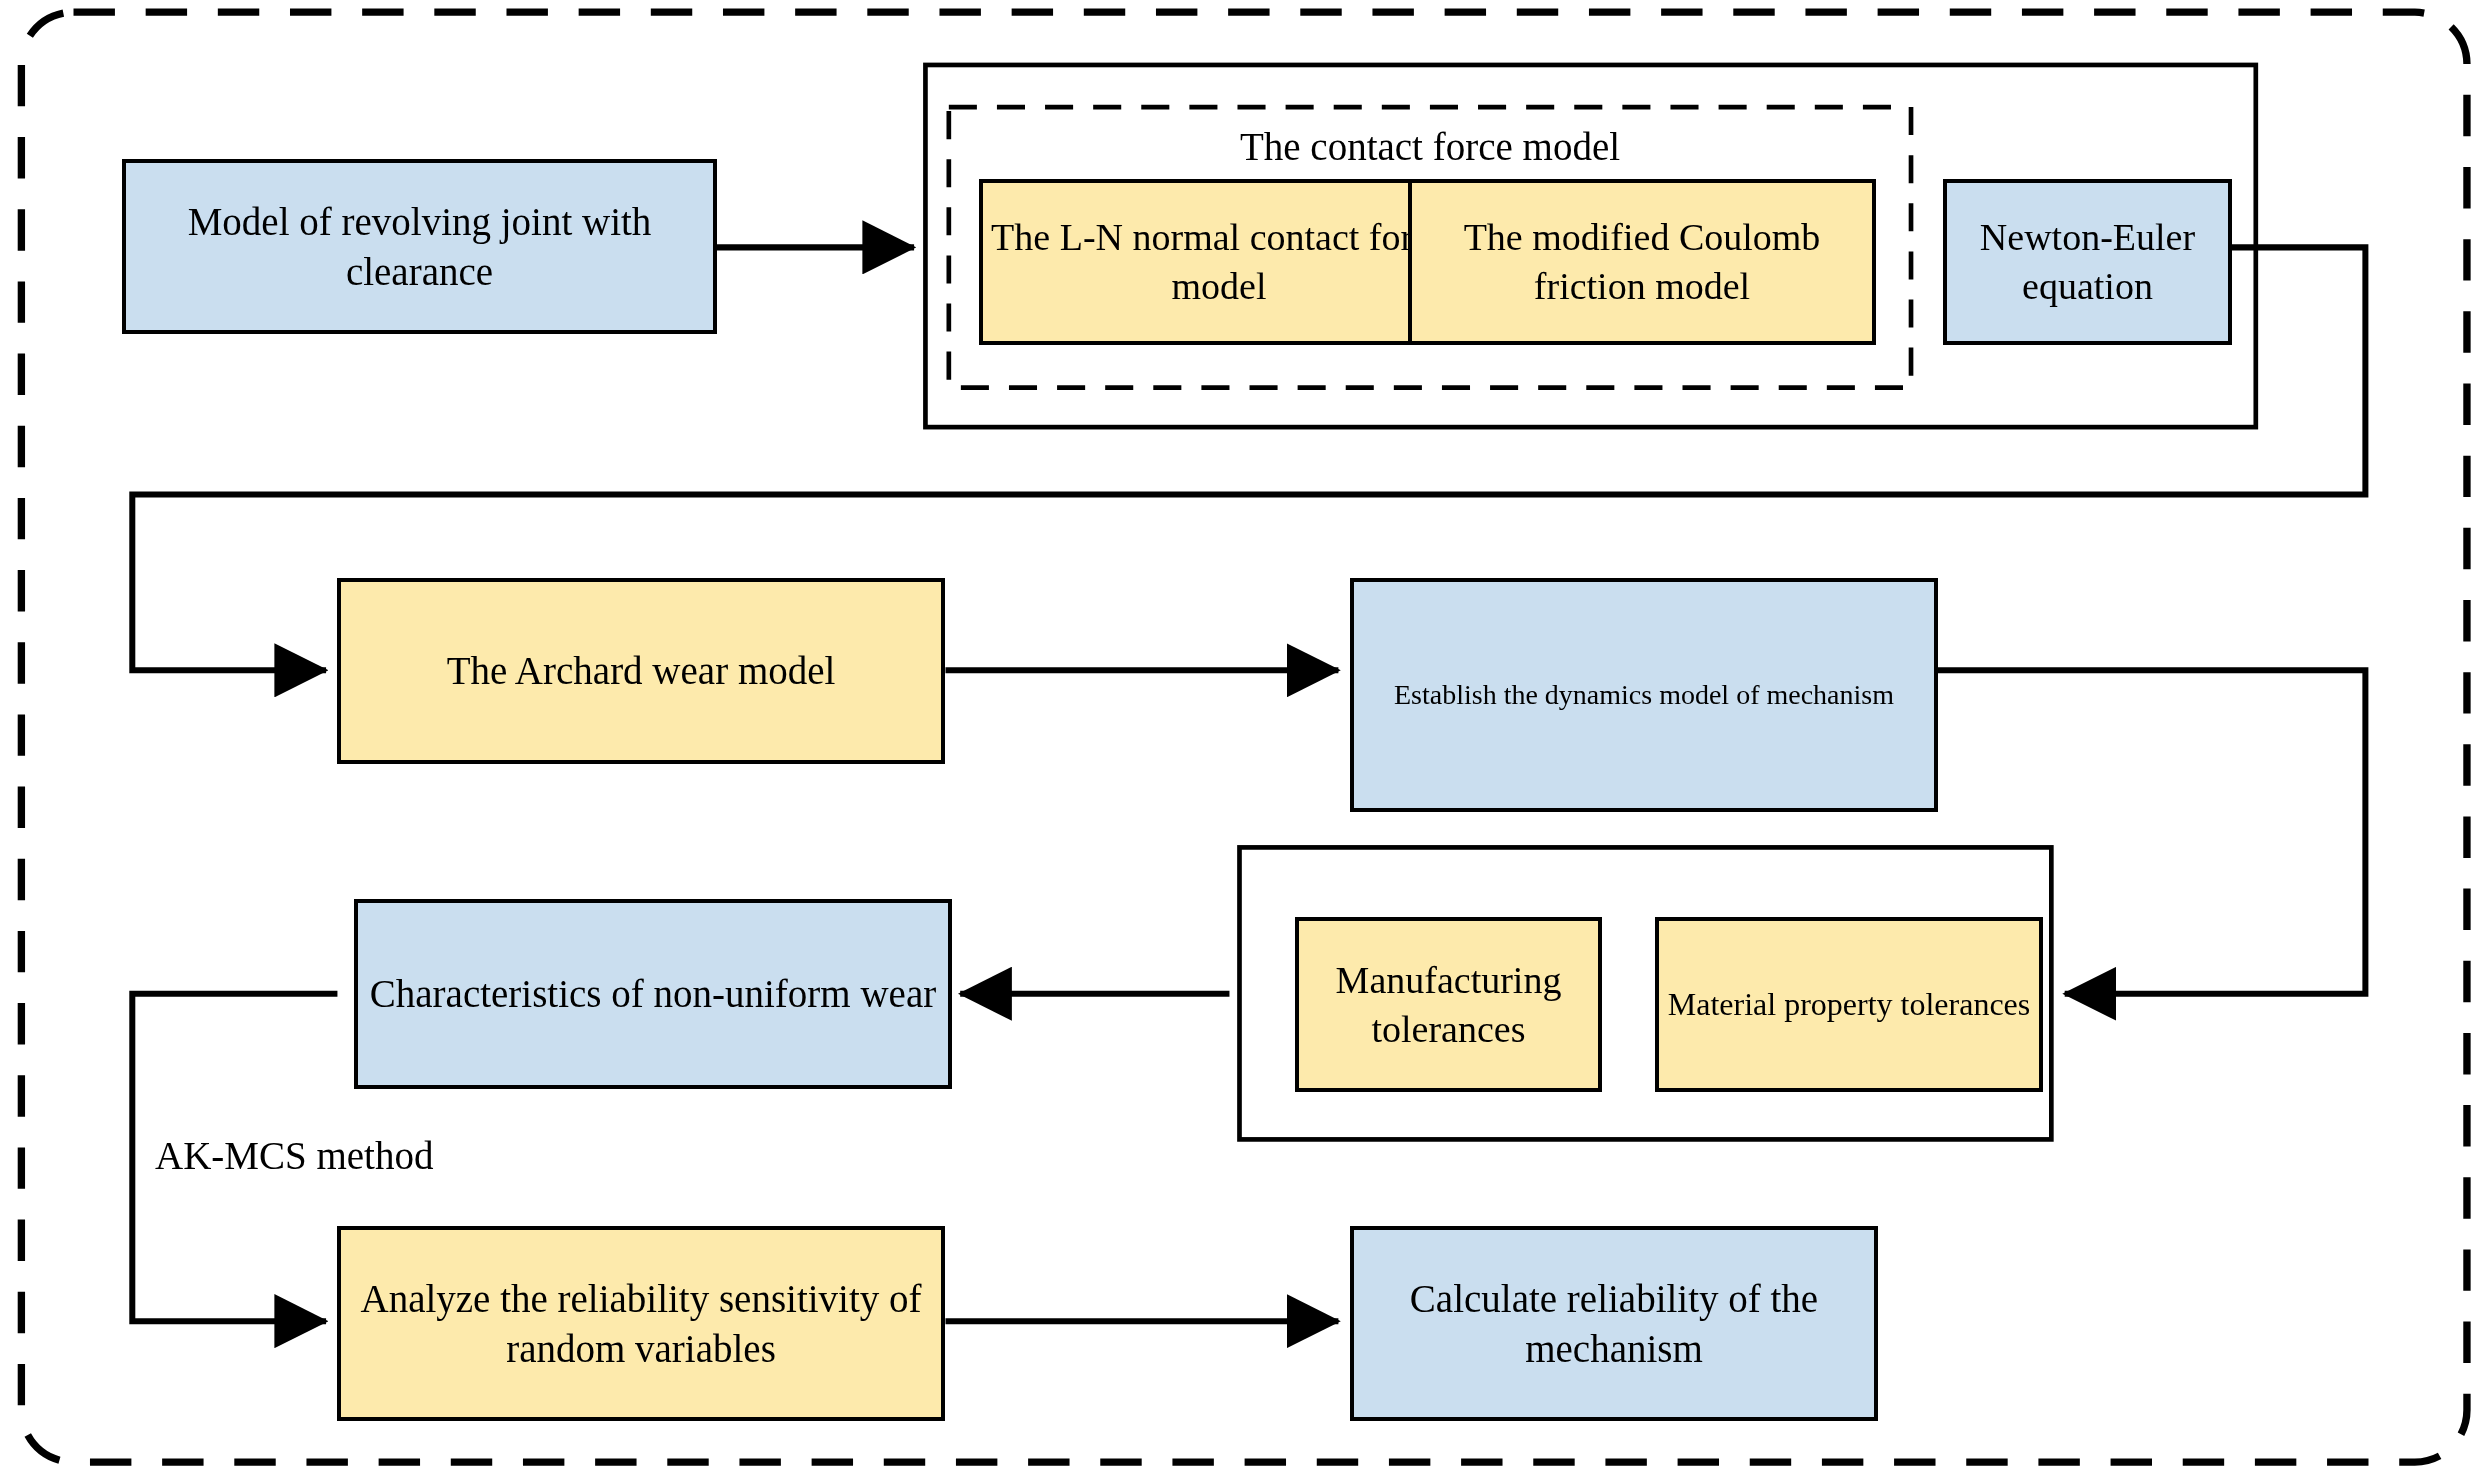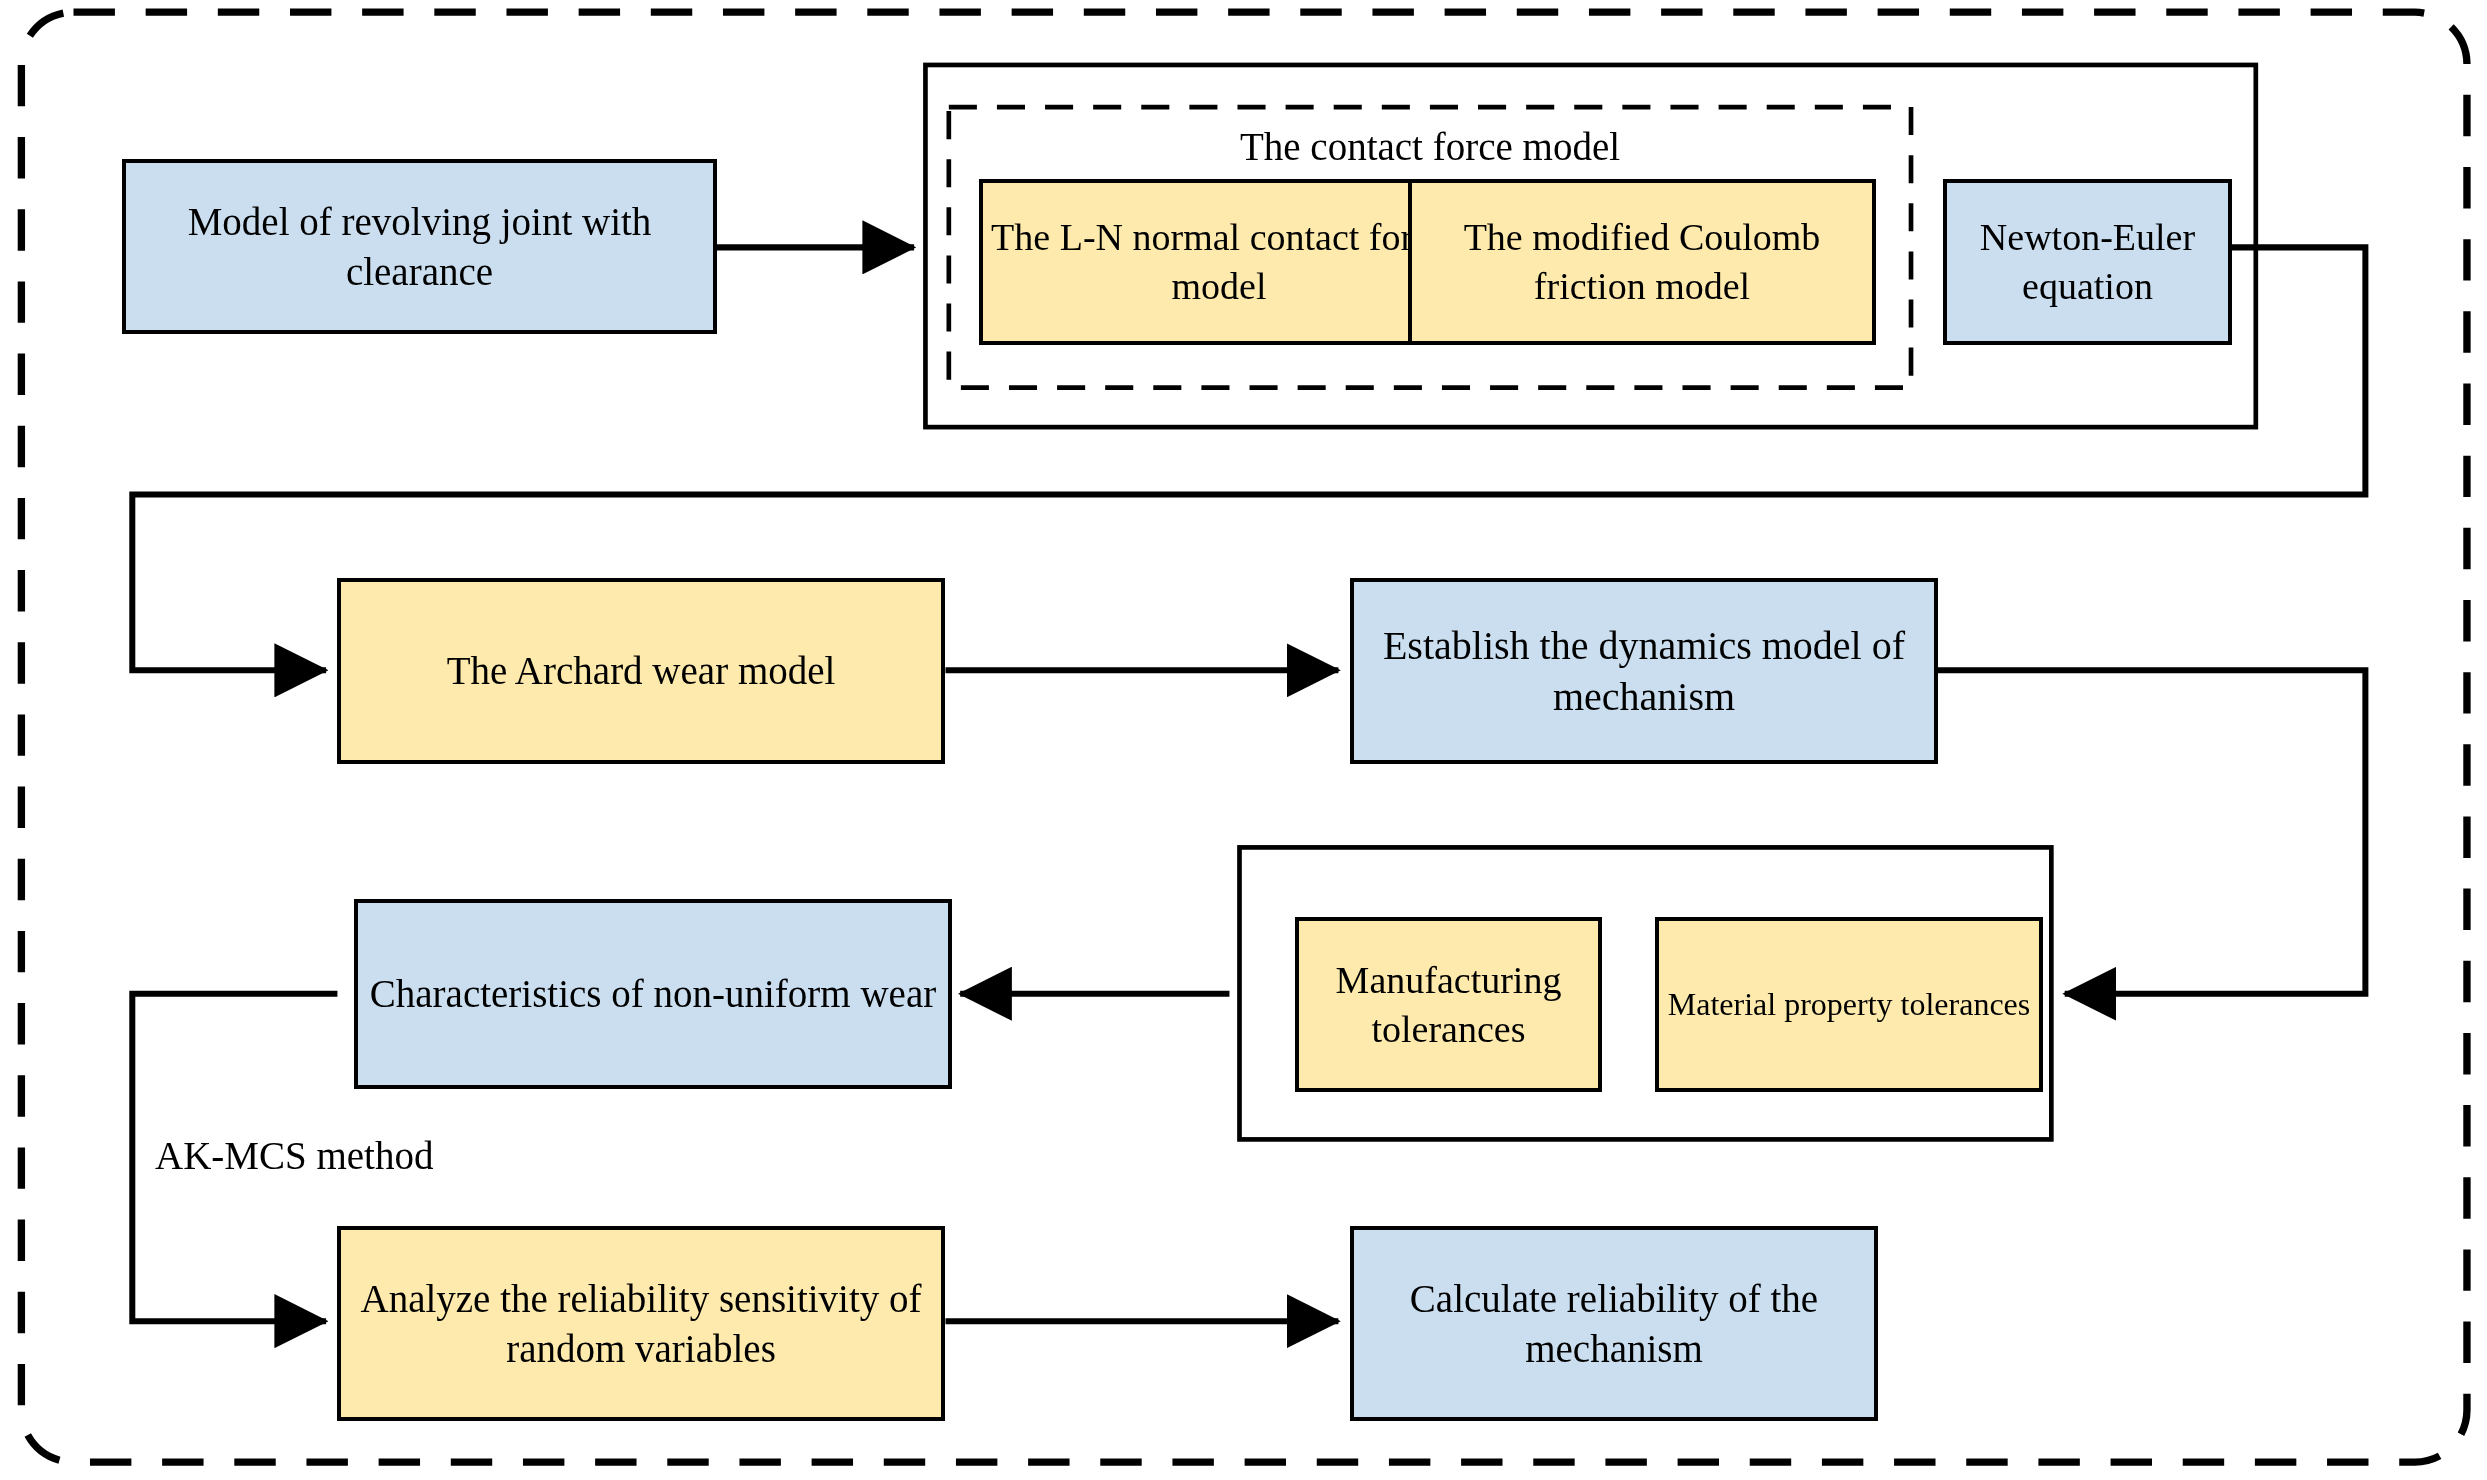--- a/index.html
+++ b/index.html
@@ -101,21 +101,21 @@
   </div>
 
   <div class="node yellow" style="left:337px; top:578px; width:608px; height:186px; font-size:39px;">
     <span>The Archard wear model</span>
   </div>
 
   <div class="node blue" style="left:1943px; top:179px; width:289px; height:166px; font-size:38px;">
     <span>Newton-Euler equation</span>
   </div>
 
-  <div class="node blue" style="left:1350px; top:578px; width:588px; height:186px; font-size:40px;">
+  <div class="node blue" style="left:1350px; top:578px; width:588px; height:234px; font-size:28px;">
     <span>Establish the dynamics model of mechanism</span>
   </div>
 
 
   <div class="node yellow" style="left:1295px; top:917px; width:307px; height:175px; font-size:38px;">
     <span>Manufacturing tolerances</span>
   </div>
 
   <div class="node yellow" style="left:1628px; top:917px; width:388px; height:175px; font-size:32px;margin-left:27px;">
     <span>Material property tolerances</span>

